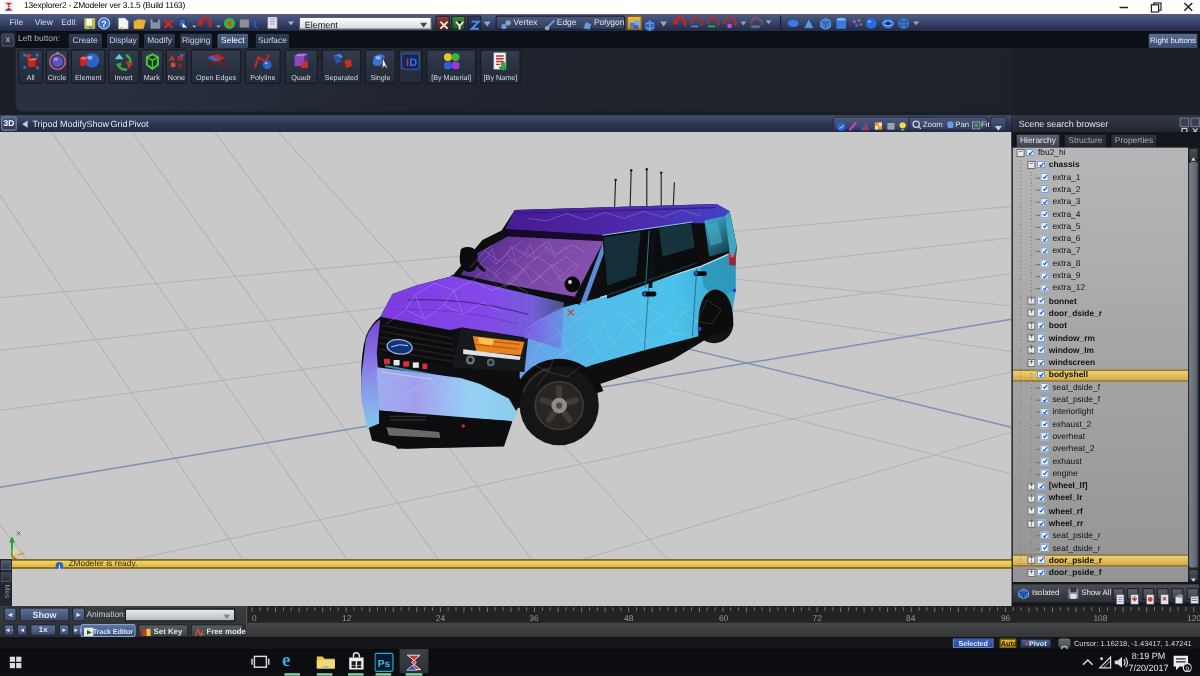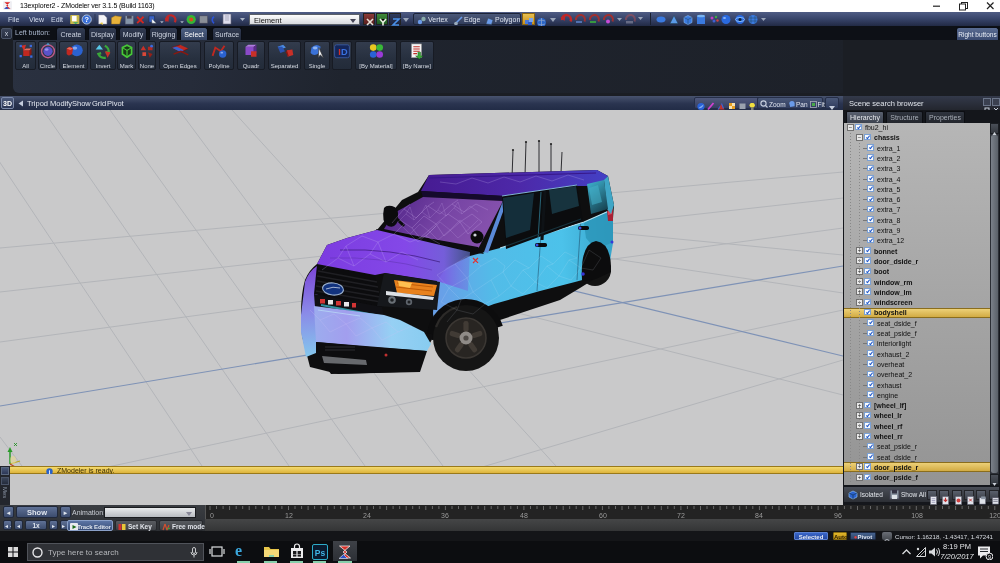--- a/index.html
+++ b/index.html
@@ -1082,30 +1082,20 @@
       <text x="790" y="12.5" font-size="7" fill="#9a9a9a" text-anchor="middle" font-family="Liberation Sans">120</text>
     </svg>
 
 <div class="abs" id="taskbar">
  <svg class="abs" style="left:8px;top:6px" width="10" height="10">
         <rect x="0" y="0" width="4.5" height="4.5" fill="#dcdcdc"></rect>
         <rect x="5.5" y="0" width="4.5" height="4.5" fill="#dcdcdc"></rect>
         <rect x="0" y="5.5" width="4.5" height="4.5" fill="#dcdcdc"></rect>
         <rect x="5.5" y="5.5" width="4.5" height="4.5" fill="#dcdcdc"></rect>
       </svg>
- <div class="abs" id="searchbox">
-  <svg class="abs" style="left:4px;top:3px" width="11" height="11">
-          <circle cx="5.5" cy="5.5" r="4.5" fill="none" stroke="#e8e8ea" stroke-width="1.4"></circle>
-        </svg>
-  <div class="txt" style="left:20px;top:4px;font-size:8px;color:#b4b6ba;">Type here to search</div>
-  <svg class="abs" style="right:5px;top:3px" width="8" height="11">
-          <rect x="2.5" y="0.5" width="3" height="6" rx="1.5" fill="none" stroke="#c8cacc" stroke-width="1"></rect>
-          <path d="M1 5 a3 3 0 0 0 6 0 M4 8 v2.5" stroke="#c8cacc" stroke-width="1" fill="none"></path>
-        </svg>
- </div>
  <svg class="abs tbicon" style="left:209px" width="16" height="18">
         <rect x="3" y="4" width="10" height="9" fill="none" stroke="#dcdee0" stroke-width="1.2"></rect>
         <path d="M1 6 v5 M15 6 v5" stroke="#dcdee0" stroke-width="1.2"></path>
       </svg>
  <div class="txt" style="left:235px;top:1px;font-size:16px;font-weight:bold;color:#3ba7dd;font-family:'Liberation Serif',serif;">e</div>
  <svg class="abs tbicon" style="left:263px" width="17" height="18">
         <path d="M1 4 h5 l1.5 2 H16 v8 H1z" fill="#e8c64a"></path>
         <path d="M1 7 h15 v7 H1z" fill="#f4d878"></path>
         <rect x="6" y="12" width="5" height="2" fill="#86ceab"></rect>
       </svg>
@@ -1137,21 +1127,21 @@
  <svg class="abs" style="left:915px;top:5px" width="12" height="12">
         <path d="M1.5 10.5 L10.5 10.5 L10.5 1.5 Z" fill="none" stroke="#d8dadc" stroke-width="1"></path>
         <path d="M4.5 10.5 L10.5 4.5" stroke="#d8dadc" stroke-width="0.7"></path>
         <circle cx="3" cy="3" r="1.2" fill="#d8dadc"></circle>
       </svg>
  <svg class="abs" style="left:928px;top:5px" width="12" height="12">
         <path d="M1 4.5 h2.5 L7 1.5 v9 L3.5 7.5 H1z" fill="#d8dadc"></path>
         <path d="M8.5 3.5 a4 4 0 0 1 0 5 M10 2 a6 6 0 0 1 0 8" stroke="#d8dadc" stroke-width="1" fill="none"></path>
       </svg>
  <div class="txt" style="left:941px;top:1px;width:32px;text-align:center;font-size:7.5px;color:#e4e6e8;">8:19 PM</div>
- <div class="txt" style="left:938px;top:11px;width:38px;text-align:center;font-size:7.5px;color:#e4e6e8;font-style:italic;">7/20/2017</div>
+ <div class="txt" style="left:938px;top:11px;width:38px;text-align:center;font-size:7.5px;color:#e4e6e8;">7/20/2017</div>
  <svg class="abs" style="left:977px;top:4px" width="16" height="15">
         <path d="M1 1.5 h12 v9 h-7 l-3 3 v-3 h-2z" fill="#ececee"></path>
         <path d="M3 4 h8 M3 6.5 h8" stroke="#24272c" stroke-width="1"></path>
         <circle cx="12.5" cy="11.5" r="3.4" fill="#0c0d10" stroke="#ececee" stroke-width="1"></circle>
         <text x="12.5" y="14" font-size="5.5" fill="#ececee" text-anchor="middle" font-family="Liberation Sans">9</text>
       </svg>
 </div>
 </div>
 
 </body></html>

